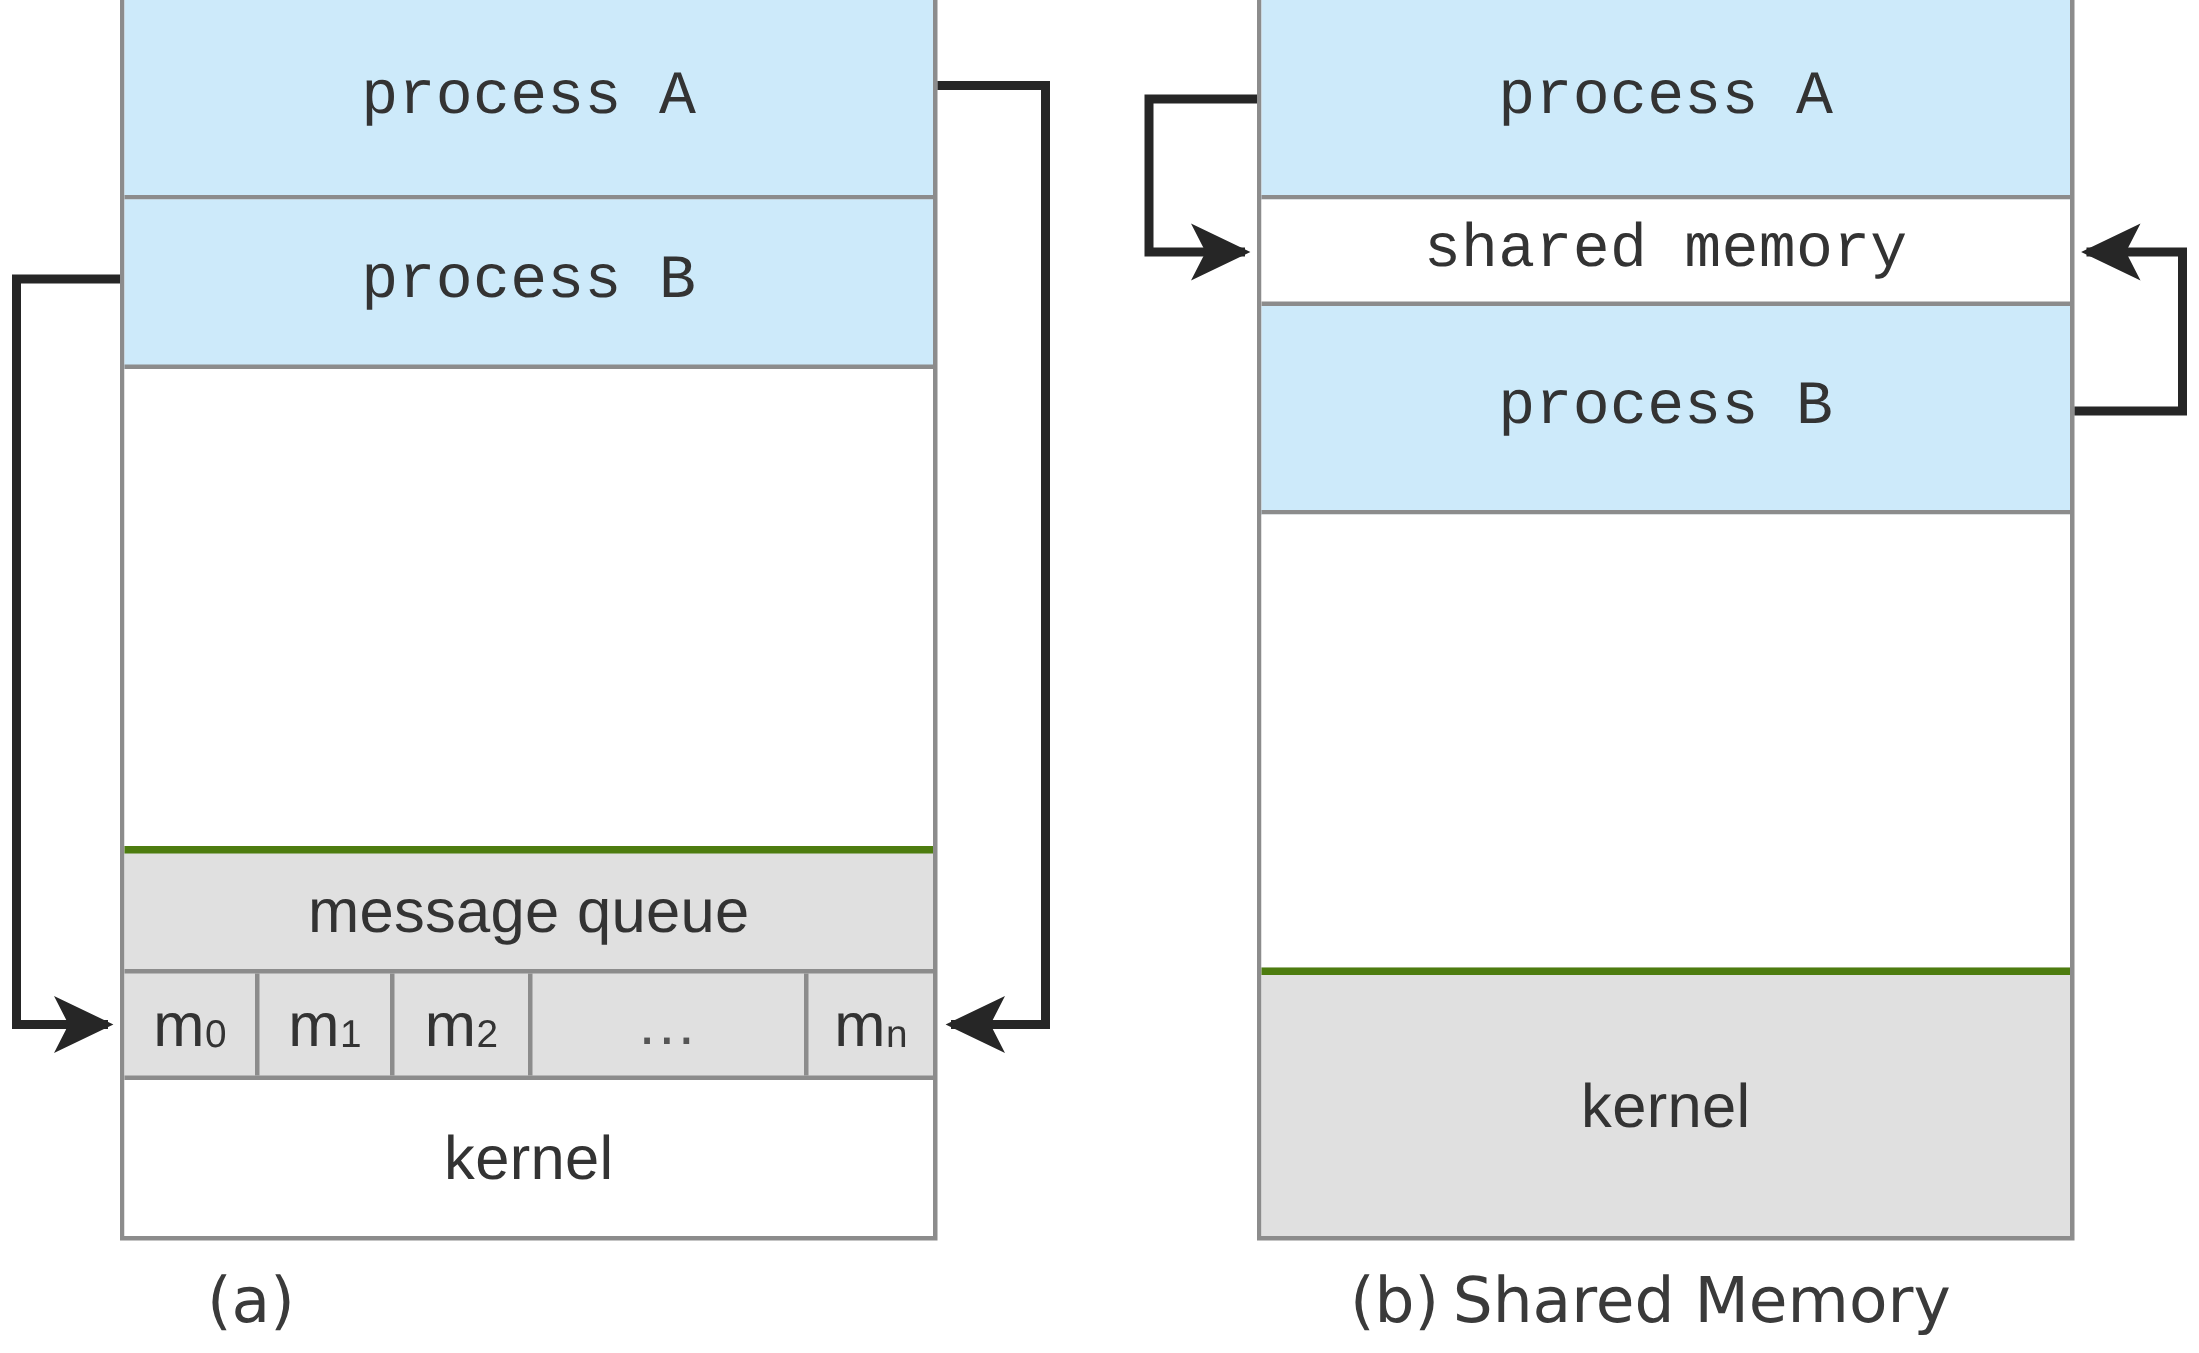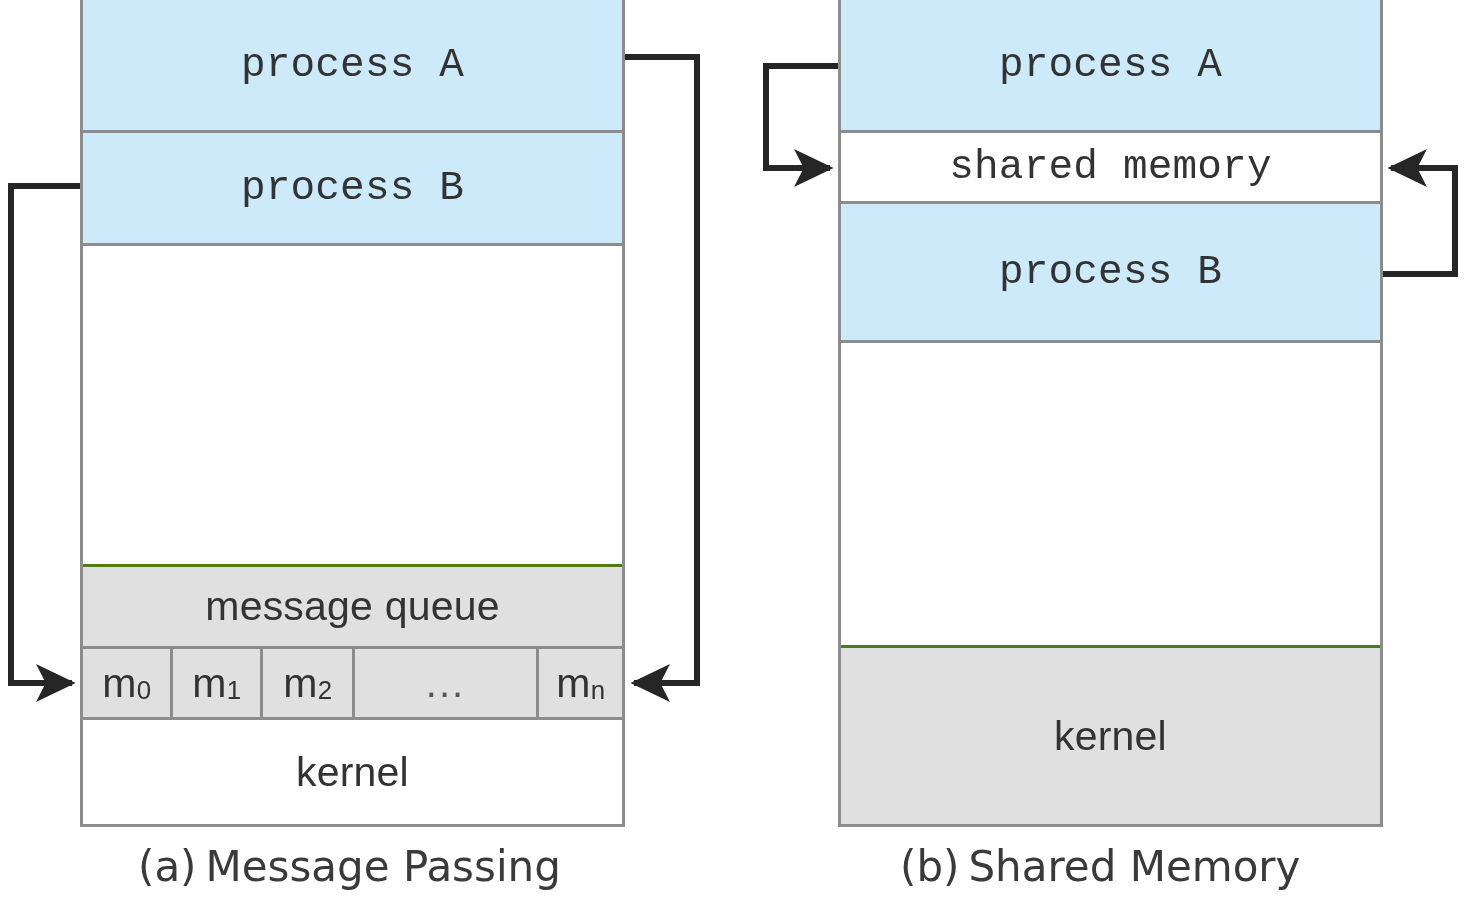--- a/index.html
+++ b/index.html
@@ -40,21 +40,21 @@
     font-size: 41px;
     font-weight: 400;
     color: #333333;
     letter-spacing: 0.2px;
     white-space: nowrap;
   }
   .band.blue  { background: #cdeafa; }
   .band.gray  { background: #e0e0e0; }
   .band.white { background: #ffffff; }
 
-  .band.hr-top    { border-top: 3px solid #4d7c0f; }
+  .band.hr-top    { border-top: 5px solid #4d7c0f; }
   .band.hr-bottom { border-bottom: 3px solid #8c8c8c; font-family: Liberation Mono, monospace; }
 
   
   .queue-cells {
     position: absolute;
     box-sizing: border-box;
     display: flex;
     background: #e0e0e0;
     border-top: 3px solid #8c8c8c;
     border-bottom: 3px solid #8c8c8c;
@@ -185,21 +185,20 @@
 
     <path d="M 625 57 L 697 57 L 697 683 L 634 683" fill="none" stroke="#262626" stroke-width="6" stroke-linejoin="miter" stroke-linecap="butt" marker-end="url(#ah)"></path>
 
     <path d="M 838 66 L 766 66 L 766 168 L 830 168" fill="none" stroke="#262626" stroke-width="6" stroke-linejoin="miter" stroke-linecap="butt" marker-end="url(#ah)"></path>
 
     <path d="M 1383 274 L 1455 274 L 1455 168 L 1391 168" fill="none" stroke="#262626" stroke-width="6" stroke-linejoin="miter" stroke-linecap="butt" marker-end="url(#ah)"></path>
   </svg>
 
   <div class="caption" style="left:138px; top:842px;">
     <span class="tag">(a)</span>
-    <span class="name">Message Passing</span>
   </div>
 
   <div class="caption" style="left:900px; top:842px;">
     <span class="tag">(b)</span>
     <span class="name">Shared Memory</span>
   </div>
 
 </div>
 
 </body></html>

